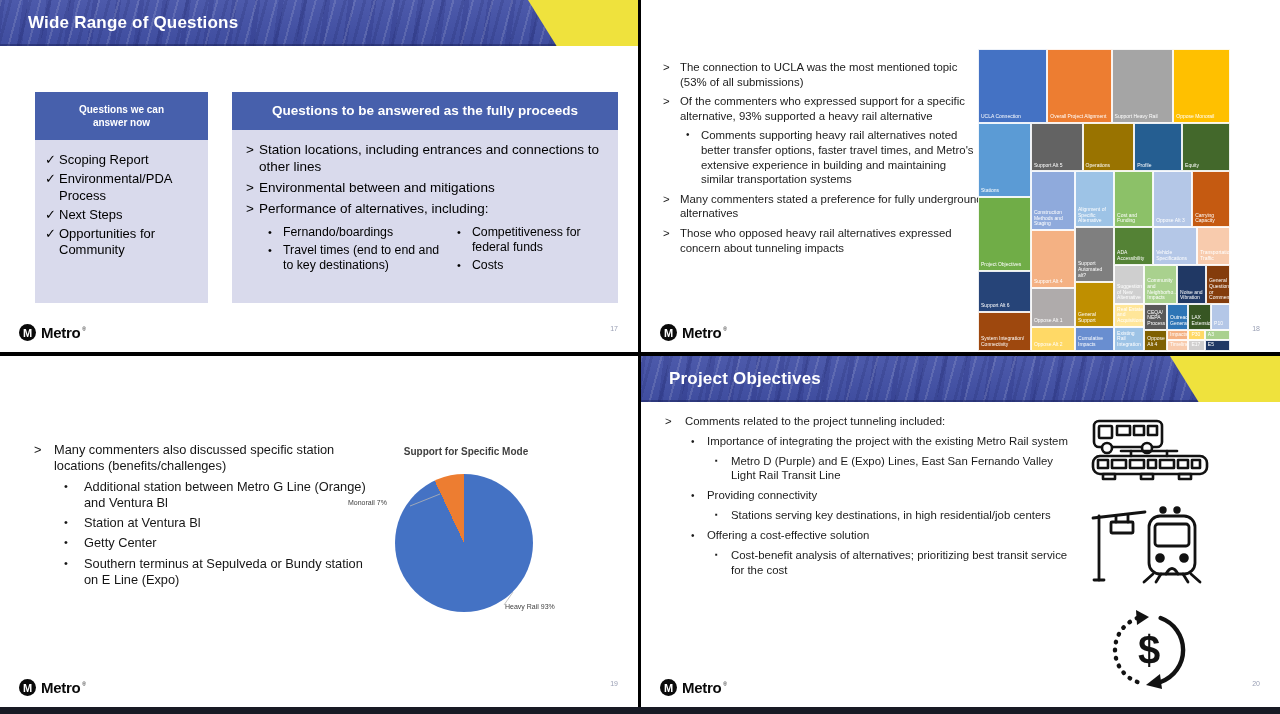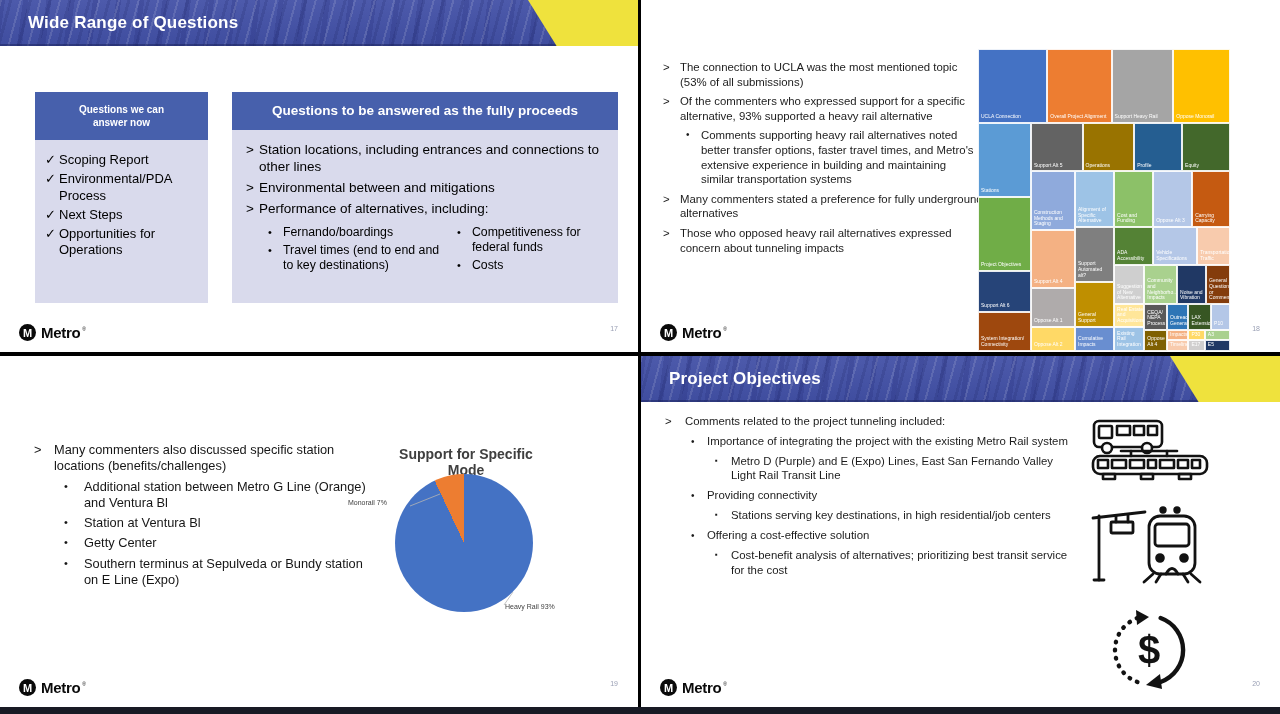--- a/index.html
+++ b/index.html
@@ -84,21 +84,21 @@
     border:0.5px solid rgba(255,255,255,.9);}
 
   
   .s19-bullets{position:absolute;left:34px;top:86px;width:340px;}
   .s19-bullets .brow{font-size:12.8px;line-height:1.27;margin-bottom:4px;color:#161616;}
   .s19-bullets .lvl1 .glyph{width:20px;}
   .s19-bullets .lvl2{margin-left:30px;}
   .s19-bullets .lvl2 .glyph{width:20px;font-size:11px;padding-top:1px;}
 
   .pie-title{position:absolute;left:388px;top:90px;width:156px;text-align:center;
-    font-size:14px;font-weight:bold;color:#3f3f3f;}
+    font-size:10px;font-weight:bold;color:#3f3f3f;}
   .pie-disc{position:absolute;left:395px;top:118px;width:138px;height:138px;border-radius:50%;}
   .pie-label{position:absolute;font-size:7px;color:#404040;white-space:nowrap;}
   .pie-label-monorail{left:348px;top:143px;}
   .pie-label-heavy{left:505px;top:247px;}
   .pie-leaders{position:absolute;left:340px;top:118px;pointer-events:none;}
 
   
   .s20-bullets{position:absolute;left:24px;top:58px;width:408px;}
   .s20-bullets .brow{font-size:11.4px;line-height:1.3;color:#1c1c1c;margin-bottom:5px;}
   .s20-bullets .lvl1 .glyph{width:20px;}
@@ -135,21 +135,21 @@
           <div class="brow lvl0">
             <span class="glyph">✓</span>
             <span class="btext">Environmental/PDA Process</span>
           </div>
           <div class="brow lvl0">
             <span class="glyph">✓</span>
             <span class="btext">Next Steps</span>
           </div>
           <div class="brow lvl0">
             <span class="glyph">✓</span>
-            <span class="btext">Opportunities for Operations</span>
+            <span class="btext">Opportunities for Community</span>
           </div>
         </div>
     </div>
 
     <div class="box box-right">
       <div class="box-hdr">Questions to be answered as the fully proceeds</div>
       <div class="box-body">
         <div class="main-list">
             <div class="brow lvl0">
               <span class="glyph">&gt;</span>

